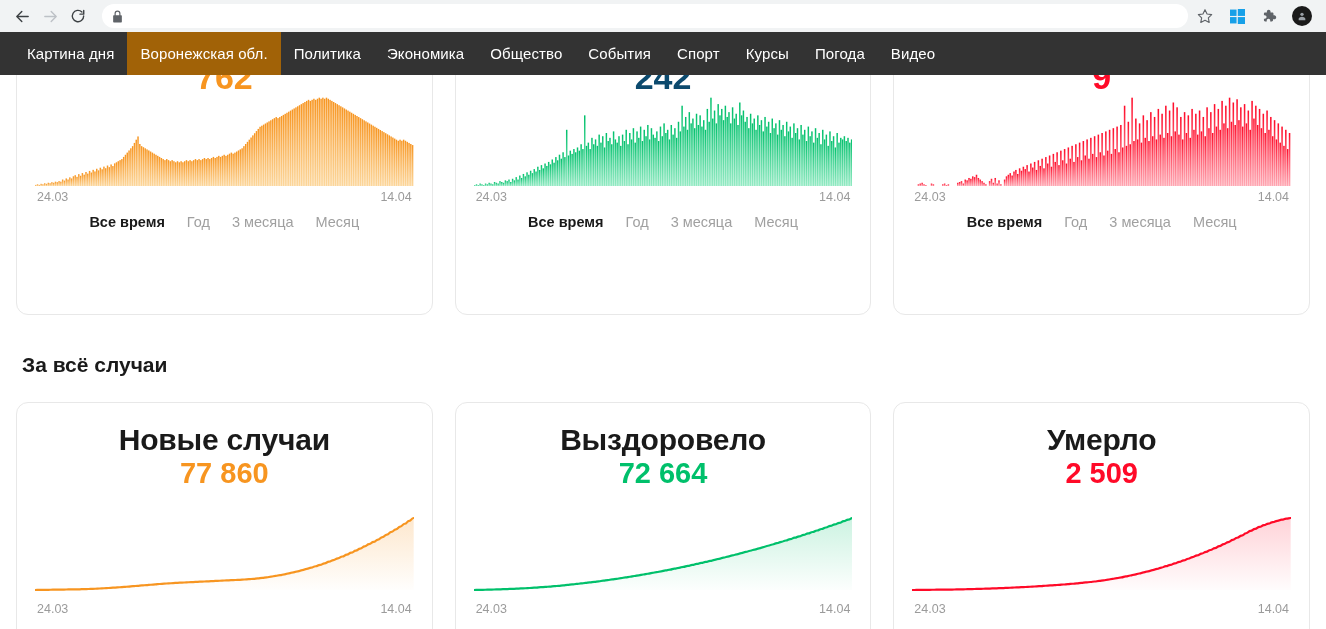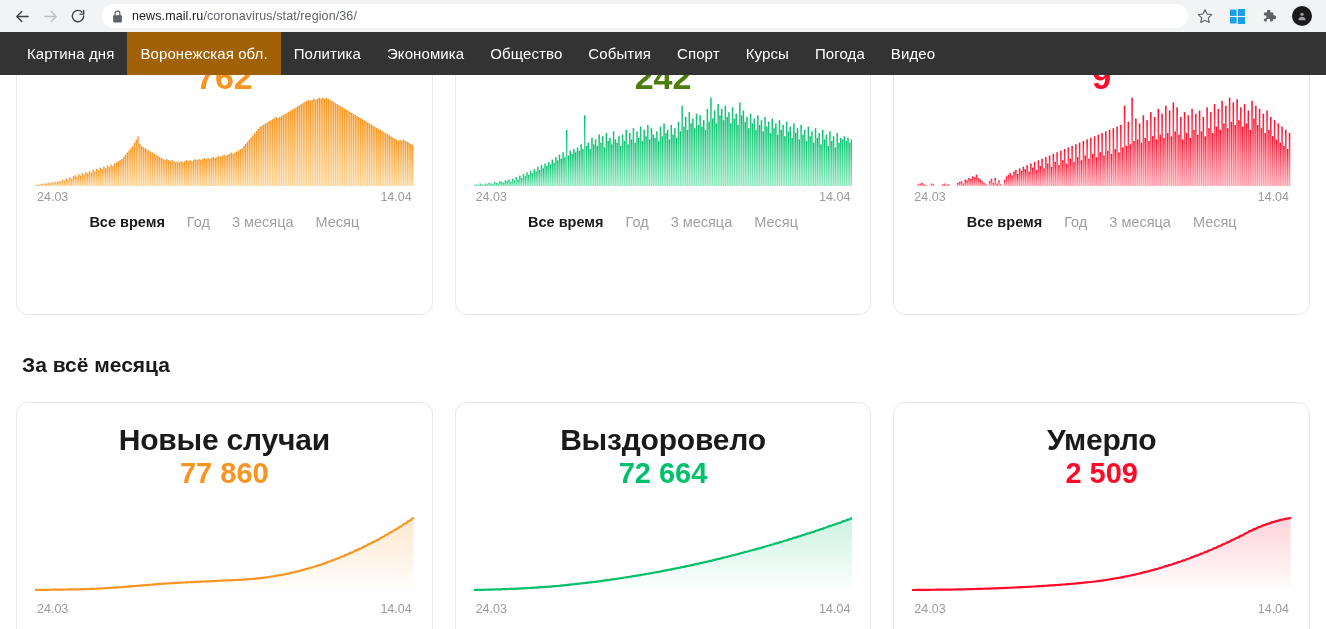--- a/index.html
+++ b/index.html
@@ -167,21 +167,20 @@
         <polyline points="20.6 3.6 20.6 9.2 15 9.2"></polyline>
     </svg>
   </div>
 
   <div class="omnibox">
     <span class="lock-icon">
       <svg width="11" height="13" viewBox="0 0 24 26" fill="#5f6368">
         <path d="M12 0a6.5 6.5 0 0 0-6.5 6.5V10H4a1.5 1.5 0 0 0-1.5 1.5v13A1.5 1.5 0 0 0 4 26h16a1.5 1.5 0 0 0 1.5-1.5v-13A1.5 1.5 0 0 0 20 10h-1.5V6.5A6.5 6.5 0 0 0 12 0zm0 2.6a3.9 3.9 0 0 1 3.9 3.9V10H8.1V6.5A3.9 3.9 0 0 1 12 2.6z"></path>
       </svg>
     </span>
-    <span class="url-text"><span class="url-host">news.mail.ru</span><span>/coronavirus/stat/region/36/</span></span>
   </div>
 
   <div class="chrome-actions">
     <span class="star-icon">
       <svg width="16" height="16" viewBox="0 0 24 24" fill="none" stroke="#5f6368" stroke-width="1.7" stroke-linejoin="round">
           <polygon points="12 2.5 15.1 9 22 9.9 17 14.8 18.3 21.6 12 18.3 5.7 21.6 7 14.8 2 9.9 8.9 9"></polygon>
         </svg>
     </span>
     <span class="win-icon">
       <svg width="15" height="15" viewBox="0 0 16 16">
@@ -453,21 +452,21 @@
       </div>
       <div class="period-tabs">
         <span class="tab-active">Все время</span>
         <span>Год</span>
         <span>3 месяца</span>
         <span>Месяц</span>
       </div>
     </div>
 
     <div class="card">
-      <div class="bignum-clip" style="color:#4d7c0f">242</div>
+      <div class="bignum-clip" style="color:#0c4a6e">242</div>
       <div class="chart-area">
         <svg viewBox="0 0 380 100" preserveAspectRatio="none" style="height:92px">
           <defs>
             <linearGradient id="gGreenBar" x1="0" y1="0" x2="0" y2="1">
               <stop offset="0%" stop-color="#00C06B" stop-opacity="1"></stop>
               <stop offset="100%" stop-color="#6FE3AF" stop-opacity="0.75"></stop>
             </linearGradient>
           </defs>
           <g fill="url(#gGreenBar)">
               <rect x="0.00" y="99.13" width="1.48" height="0.87"></rect>
@@ -917,21 +916,21 @@
       </div>
       <div class="period-tabs">
         <span class="tab-active">Все время</span>
         <span>Год</span>
         <span>3 месяца</span>
         <span>Месяц</span>
       </div>
     </div>
   </div>
 
-  <div class="section-title">За всё месяца</div>
+  <div class="section-title">За всё случаи</div>
 
   <div class="card-row row-bottom">
 
     <div class="card">
       <div class="card-title">Новые случаи</div>
       <div class="card-value" style="color:#F79520">77 860</div>
       <div class="chart-area" style="margin-top:22px">
         <svg viewBox="0 0 380 86" preserveAspectRatio="none" style="height:86px">
           <defs>
             <linearGradient id="gOrangeFill" x1="0" y1="0" x2="0" y2="1">

